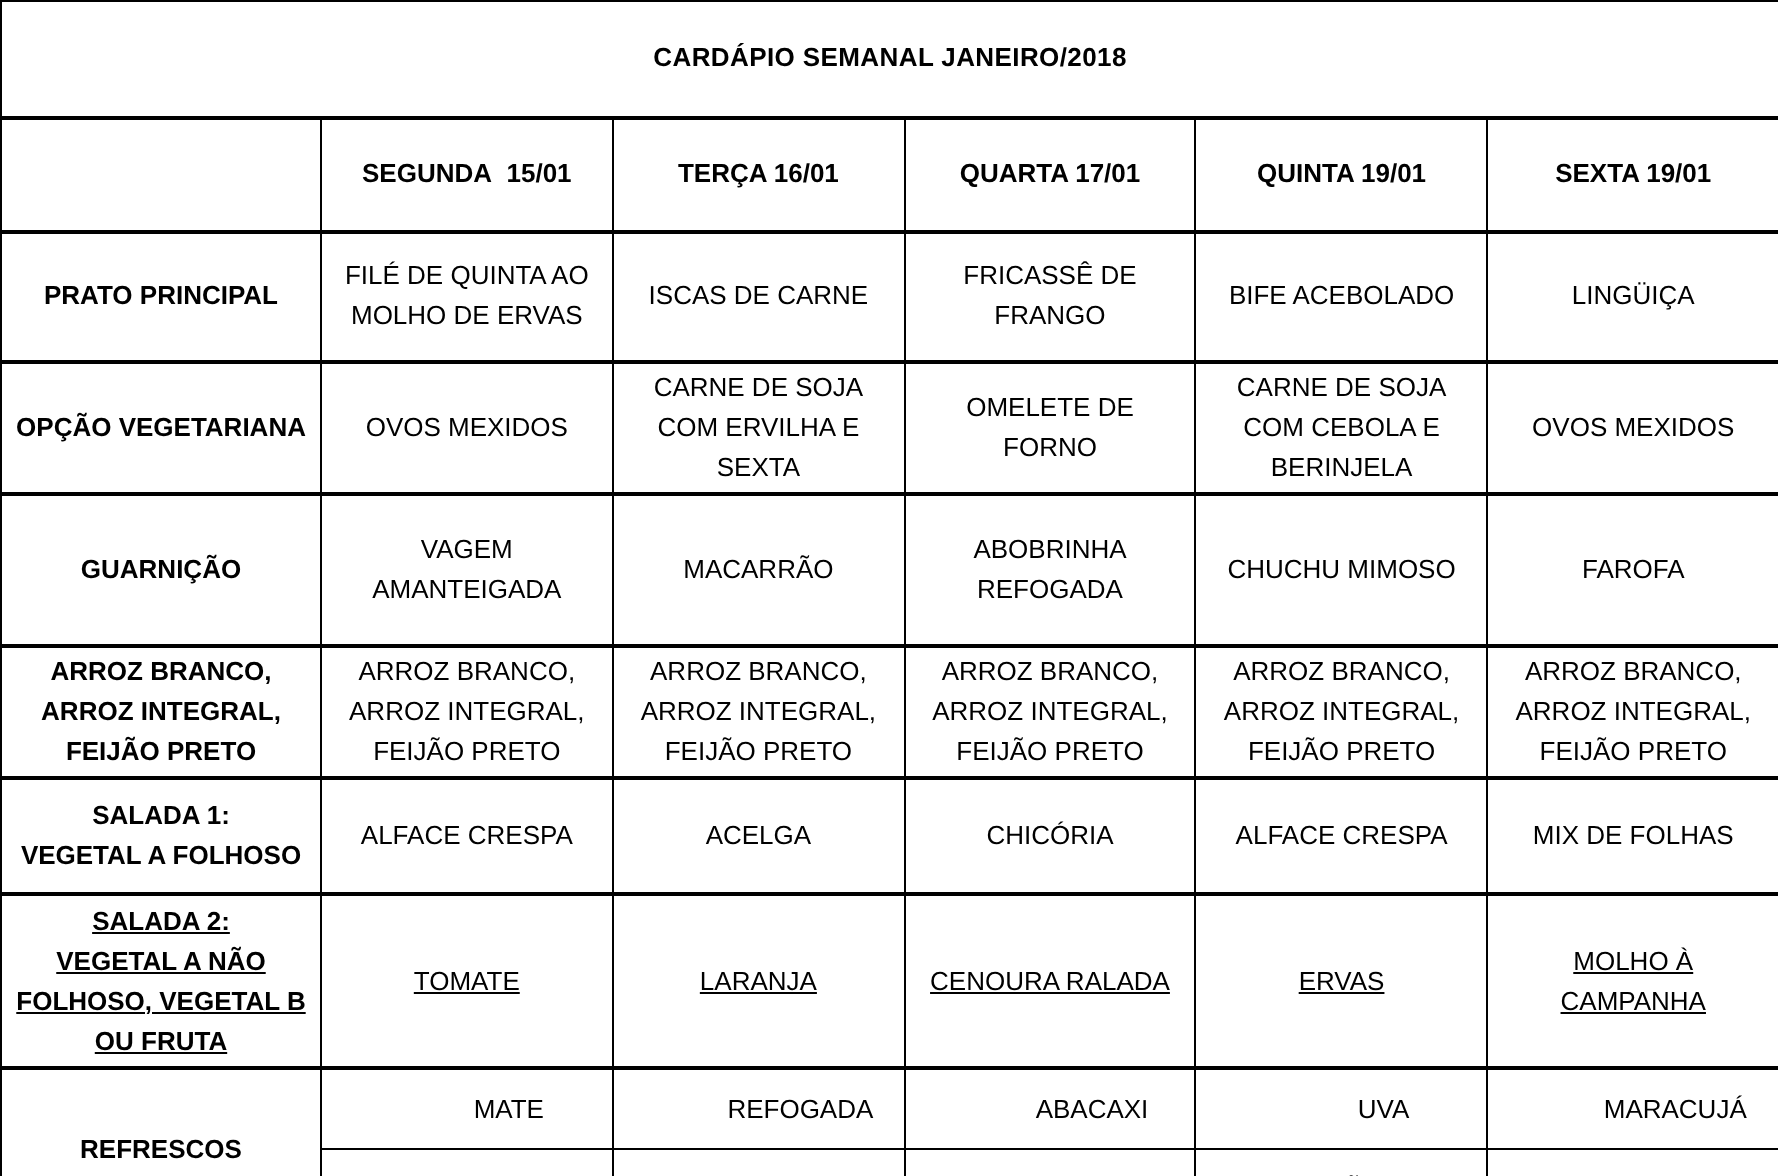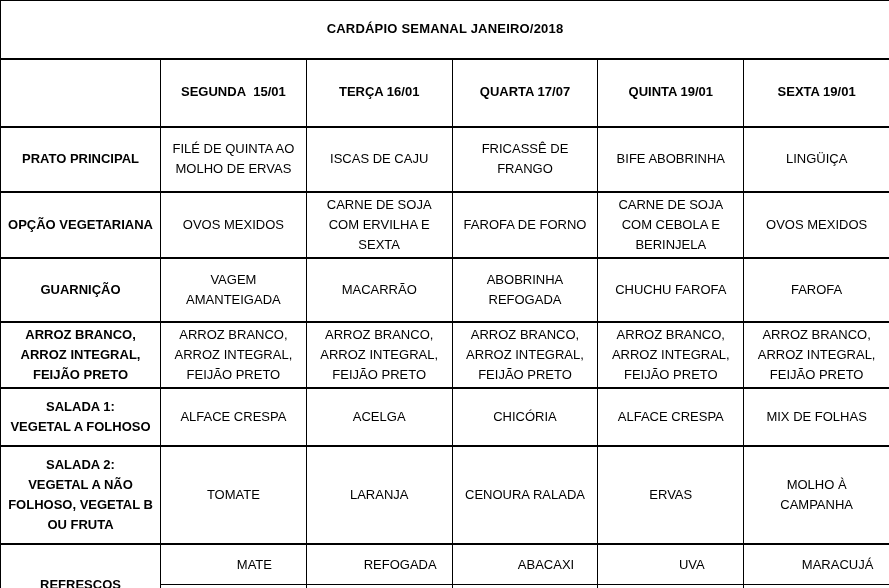--- a/index.html
+++ b/index.html
@@ -44,27 +44,27 @@
     font-weight: bold;
     font-size: 13.5px;
     letter-spacing: 0.2px;
     border-top: 1px solid #000000 !important;
   }
   .day-header, .row-label {
     font-weight: bold;
   }
   
   tr.r-title    { height: 58px; border-radius: 11px; }
-  tr.r-header   { height: 68px; }
+  tr.r-header   { height: 57px; }
   tr.r-prato    { height: 65px; }
   tr.r-veg      { height: 61px; }
-  tr.r-guarn    { height: 64px; }
+  tr.r-guarn    { height: 76px; }
   tr.r-arroz    { height: 60px; }
   tr.r-salada1  { height: 58px; }
-  tr.r-salada2  { height: 98px; }
+  tr.r-salada2  { height: 87px; text-decoration: underline; }
   tr.r-ref-top  { height: 40px; }
   tr.r-ref-bot  { height: 42px; }
   
   tr.r-ref-top td.cell { border-bottom-width: 1px; padding-left: 48px; }
   tr.r-ref-bot td.cell { border-top-width: 1px; }
 </style>
 </head>
 <body>
 
 <div class="page">
@@ -80,49 +80,49 @@
 
     <tbody>
         <tr class="r-title">
       <td class="title-cell" colspan="6">CARDÁPIO SEMANAL JANEIRO/2018</td>
     </tr>
 
     <tr class="r-header">
       <td class="row-label"></td>
       <td class="day-header">SEGUNDA&nbsp; 15/01</td>
       <td class="day-header">TERÇA 16/01</td>
-      <td class="day-header">QUARTA 17/07</td>
+      <td class="day-header">QUARTA 17/01</td>
       <td class="day-header">QUINTA 19/01</td>
       <td class="day-header">SEXTA 19/01</td>
     </tr>
 
     <tr class="r-prato">
       <td class="row-label">PRATO PRINCIPAL</td>
       <td class="cell">FILÉ DE QUINTA AO MOLHO DE ERVAS</td>
-      <td class="cell">ISCAS DE CAJU</td>
+      <td class="cell">ISCAS DE CARNE</td>
       <td class="cell">FRICASSÊ DE FRANGO</td>
-      <td class="cell">BIFE ABOBRINHA</td>
+      <td class="cell">BIFE ACEBOLADO</td>
       <td class="cell">LINGÜIÇA</td>
     </tr>
 
     <tr class="r-veg">
       <td class="row-label">OPÇÃO VEGETARIANA</td>
       <td class="cell">OVOS MEXIDOS</td>
       <td class="cell">CARNE DE SOJA COM ERVILHA E SEXTA</td>
-      <td class="cell">FAROFA DE FORNO</td>
+      <td class="cell">OMELETE DE FORNO</td>
       <td class="cell">CARNE DE SOJA COM CEBOLA E BERINJELA</td>
       <td class="cell">OVOS MEXIDOS</td>
     </tr>
 
     <tr class="r-guarn">
       <td class="row-label">GUARNIÇÃO</td>
       <td class="cell">VAGEM AMANTEIGADA</td>
       <td class="cell">MACARRÃO</td>
       <td class="cell">ABOBRINHA REFOGADA</td>
-      <td class="cell">CHUCHU FAROFA</td>
+      <td class="cell">CHUCHU MIMOSO</td>
       <td class="cell">FAROFA</td>
     </tr>
 
     <tr class="r-arroz">
       <td class="row-label">ARROZ BRANCO, ARROZ INTEGRAL, FEIJÃO PRETO</td>
       <td class="cell">ARROZ BRANCO,
 ARROZ INTEGRAL,
 FEIJÃO PRETO</td>
       <td class="cell">ARROZ BRANCO,
 ARROZ INTEGRAL,

